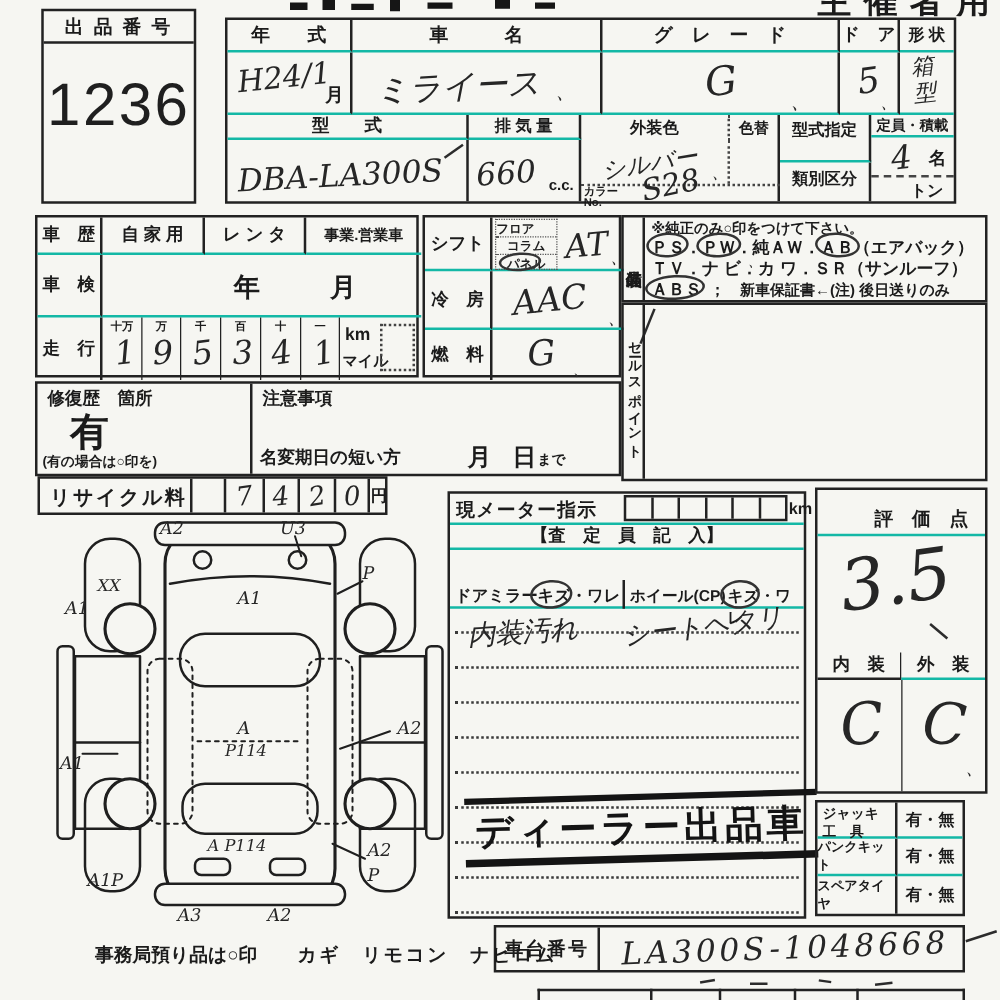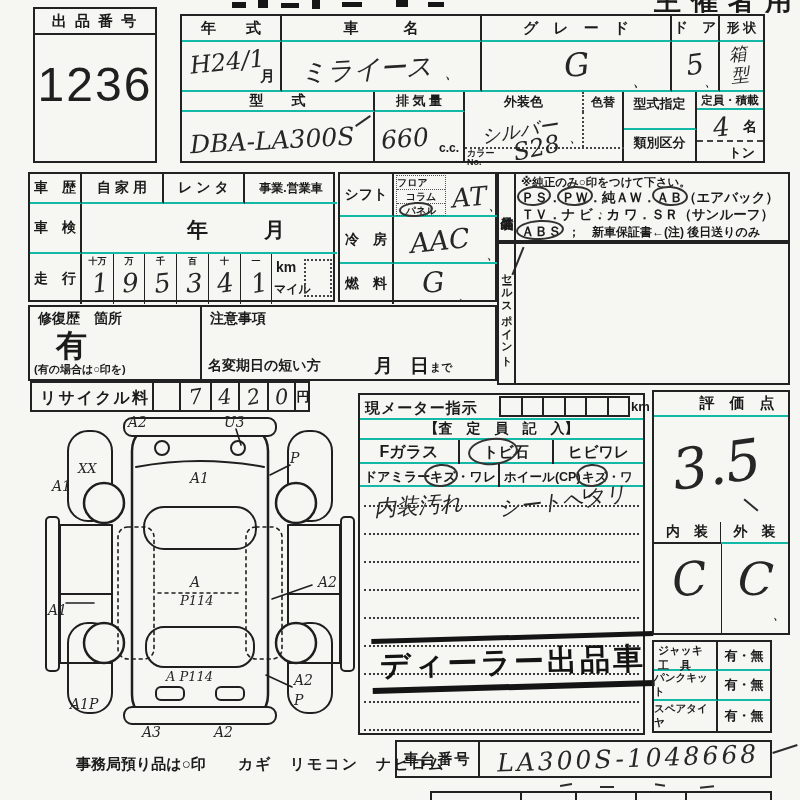--- a/index.html
+++ b/index.html
@@ -312,26 +312,20 @@
         <div style="flex:1;border-left:2px solid #222;"></div>
         <div style="flex:1;border-left:2px solid #222;"></div>
         <div style="flex:1;border-left:2px solid #222;"></div>
         <div style="flex:1;border-left:2px solid #222;"></div>
       </div>
       <span class="lbl" style="position:absolute;left:271px;top:4px;font-size:13px;">km</span>
     </div>
 
     <div class="abs ctr lbl brd-b" style="left:0;top:25px;width:283px;height:20px;font-size:14px;">【査　定　員　記　入】</div>
 
-    <div class="abs brd-b" style="left:0;top:45px;width:283px;height:24px;">
-      <div class="abs ctr lbl brd-r" style="left:0;top:0;width:100px;height:24px;font-size:16px;">Fガラス</div>
-      <div class="abs ctr lbl brd-r" style="left:100px;top:0;width:94px;height:24px;font-size:15px;">トビ石</div>
-      <div class="ellipse" style="left:108px;top:-2px;width:50px;height:27px;transform:rotate(-6deg);"></div>
-      <div class="abs ctr lbl" style="left:194px;top:0;width:89px;height:24px;font-size:15px;">ヒビワレ</div>
-    </div>
 
     <div class="abs brd-b" style="left:0;top:69px;width:283px;height:23px;">
       <div class="abs brd-r" style="left:0;top:0;width:140px;height:23px;">
         <span class="lbl" style="position:absolute;left:4px;top:4px;font-size:13px;">ドアミラー</span>
         <span class="lbl" style="position:absolute;left:70px;top:4px;font-size:13px;">キズ・ワレ</span>
         <div class="ellipse" style="left:64px;top:0;width:34px;height:23px;transform:rotate(-5deg);"></div>
       </div>
       <div class="abs" style="left:140px;top:0;width:143px;height:38px;">
         <span class="lbl" style="position:absolute;left:4px;top:5px;font-size:12.5px;">ホイール(CP)</span>
         <span class="lbl" style="position:absolute;left:82px;top:5px;font-size:12.5px;">キズ・ワレ</span>
@@ -348,21 +342,21 @@
     <div class="dottedline" style="left:4px;top:222px;width:275px;"></div>
     <div class="dottedline" style="left:4px;top:250px;width:275px;"></div>
     <div class="dottedline" style="left:4px;top:278px;width:275px;"></div>
     <div class="dottedline" style="left:4px;top:306px;width:275px;"></div>
     <div class="dottedline" style="left:4px;top:334px;width:275px;"></div>
 
     <div class="stamp" style="left:12px;top:240px;">ディーラー出品車</div>
   </div>
 
   <div class="abs b2" style="left:652px;top:390px;width:138px;height:245px;">
-    <div class="abs ctr lbl brd-b" style="left:0;top:0;width:134px;height:25px;font-size:15px;padding-left:32px;">評　価　点</div>
+    <div class="abs ctr lbl brd-b" style="left:0;top:12px;width:134px;height:25px;font-size:15px;padding-left:32px;">評　価　点</div>
     <span class="hw" style="position:absolute;left:18px;top:40px;font-size:56px;transform:rotate(-8deg);display:inline-block;">3.5</span>
     <div class="abs" style="left:88px;top:112px;width:18px;height:2px;background:#2c2c2c;transform:rotate(40deg);"></div>
     <div class="abs ctr lbl" style="left:0;top:130px;width:67px;height:22px;font-size:14px;border-bottom:2px solid #222;border-right:1.5px solid #222;">内　装</div>
     <div class="abs ctr lbl brd-b" style="left:67px;top:130px;width:67px;height:22px;font-size:14px;">外　装</div>
     <div class="abs" style="left:67px;top:152px;width:0;height:89px;border-left:1.5px solid #222;"></div>
     <span class="hw" style="position:absolute;left:18px;top:160px;font-size:46px;transform:rotate(-6deg);display:inline-block;">C</span>
     <span class="hw" style="position:absolute;left:84px;top:160px;font-size:46px;transform:rotate(4deg);display:inline-block;">C</span>
     <span class="tick" style="left:118px;top:212px;font-size:16px;">、</span>
   </div>
 

